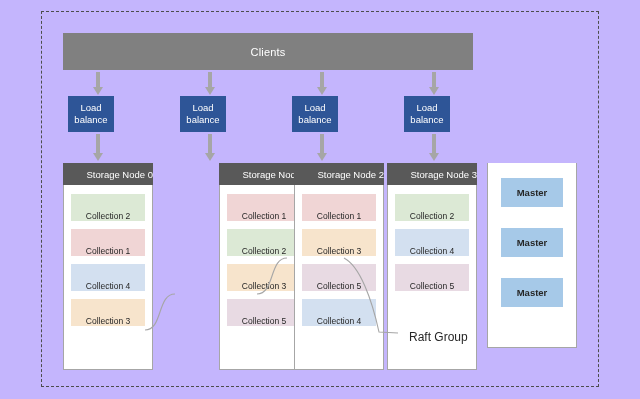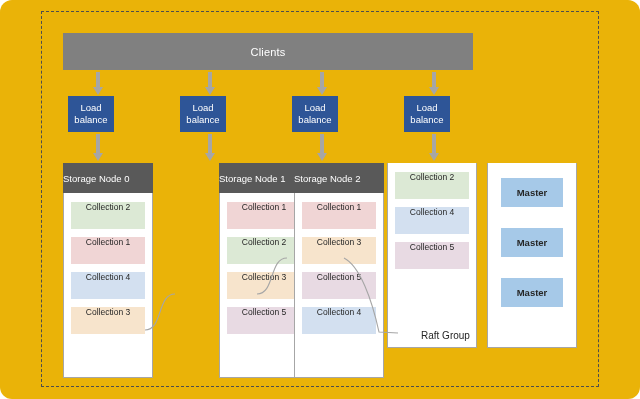--- a/index.html
+++ b/index.html
@@ -7,23 +7,22 @@
     padding: 0;
     background: #ffffff;
   }
   body {
     font-family: "Liberation Sans", sans-serif;
   }
   #canvas {
     position: relative;
     width: 640px;
     height: 399px;
-    background: #eab308;
+    background: #c4b5fd;
     overflow: hidden;
-    border-radius: 12px;
   }
   
   .dashed-boundary {
     position: absolute;
     left: 41px;
     top: 11px;
     width: 558px;
     height: 376px;
     border: 1.6px dashed #4d4d4d;
     box-sizing: border-box;
@@ -76,27 +75,27 @@
     text-align: center;
   }
   
   .node-col {
     position: absolute;
     top: 163px;
     width: 90px;
     height: 215px;
   }
   .node-header {
-    height: 30px;
+    height: 22px;
     background: #595959;
     color: #ffffff;
     font-size: 9.5px;
     display: flex;
     align-items: center;
-    justify-content: flex-start;
+    justify-content: flex-end;
     box-sizing: border-box;
   }
   .node-header.meta {
     background: #bf8f00;
     font-size: 10px;
   }
   .node-body {
     height: 185px;
     background: #ffffff;
     border: 1.4px solid #a6a6a6;
@@ -107,42 +106,42 @@
   .node-body.meta {
     padding-top: 15px;
     font-weight: bold;
   }
   .coll-box {
     height: 27px;
     margin-bottom: 8px;
     font-size: 8.5px;
     color: #262626;
     display: flex;
-    align-items: flex-start;
+    align-items: flex-end;
     justify-content: center;
     box-sizing: border-box;
   }
   .master-box {
     height: 29px;
     width: 62px;
     margin: 0 auto 21px auto;
     background: #a6c9e8;
     font-size: 9.5px;
     color: #262626;
     display: flex;
     align-items: center;
     justify-content: center;
     box-sizing: border-box;
   }
   
   .raft-label {
     position: absolute;
-    left: 421px;
+    left: 409px;
     top: 330px;
-    font-size: 10px;
+    font-size: 12px;
     color: #262626;
     white-space: nowrap;
   }
   .connector-layer {
     position: absolute;
     left: 0;
     top: 0;
     width: 640px;
     height: 399px;
     pointer-events: none;
@@ -236,20 +235,23 @@
       <div class="coll-box" style="background:#e8dae3;">
         <span>Collection 5</span>
       </div>
       <div class="coll-box" style="background:#d3e0f0;">
         <span>Collection 4</span>
       </div>
     </div>
   </div>
 
   <div class="node-col" style="left:387px;">
+    <div class="node-header">
+      <span>Storage Node 3</span>
+    </div>
     <div class="node-body">
       <div class="coll-box" style="background:#dce9d5;">
         <span>Collection 2</span>
       </div>
       <div class="coll-box" style="background:#d3e0f0;">
         <span>Collection 4</span>
       </div>
       <div class="coll-box" style="background:#e8dae3;">
         <span>Collection 5</span>
       </div>

